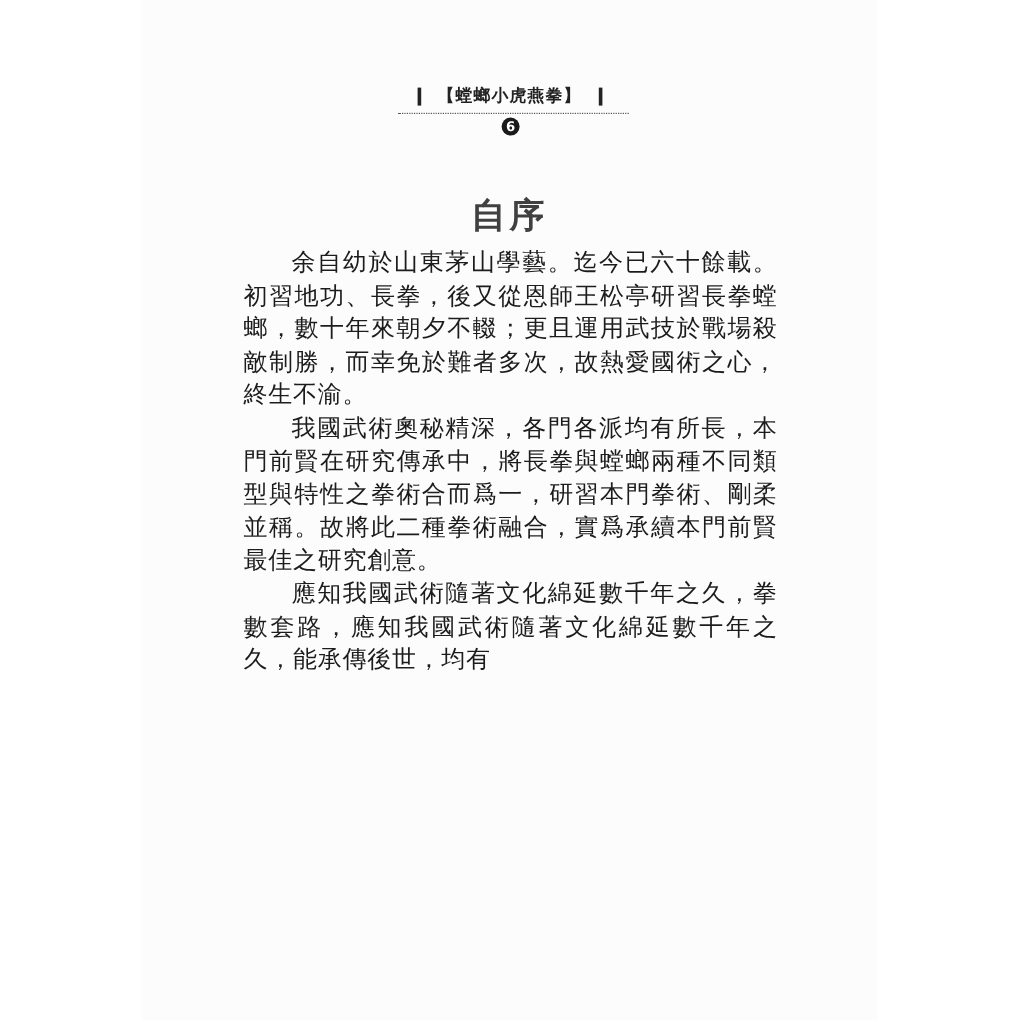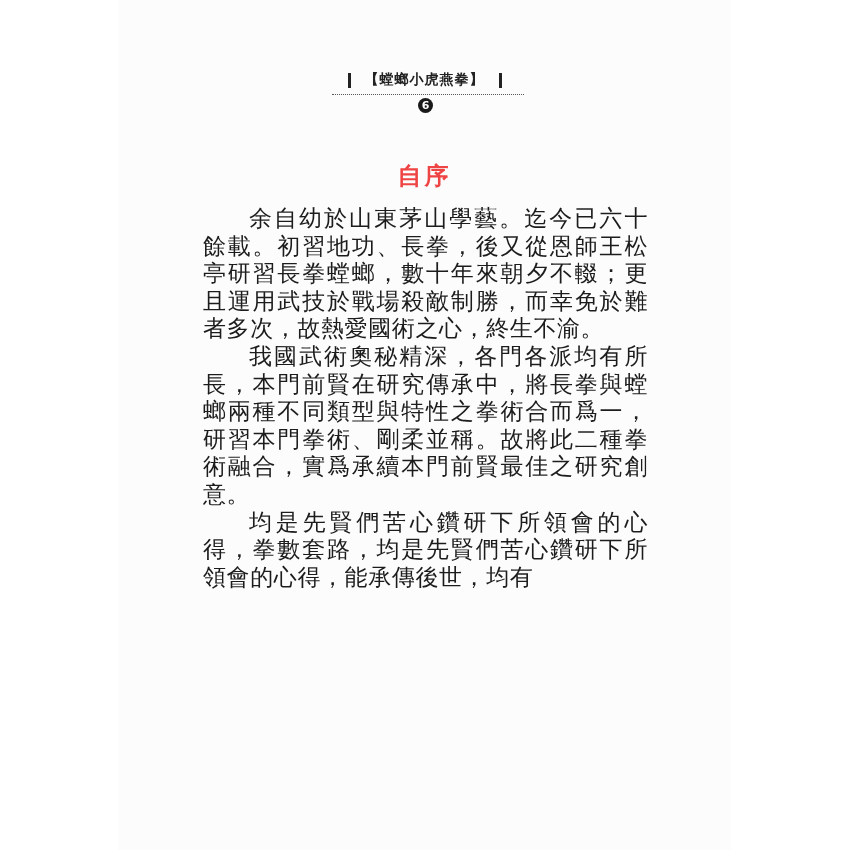--- a/index.html
+++ b/index.html
@@ -66,31 +66,31 @@
       text-align: center;
     }
     .chapter-title {
       position: absolute;
       left: 0;
       top: 160px;
       width: 613px;
       text-align: center;
       font-family: "DejaVu Sans", "Liberation Sans", sans-serif;
       font-weight: bold;
-      font-size: 24px;
+      font-size: 29px;
       letter-spacing: 3px;
-      color: #ef4444;
+      color: #404040;
     }
     .body-text {
       position: absolute;
       left: 85px;
       top: 205px;
       width: 445px;
       font-family: "DejaVu Serif", "Liberation Serif", serif;
-      font-size: 23px;
+      font-size: 20px;
       line-height: 27.6px;
       color: #1c1c1c;
       text-align: justify;
       letter-spacing: 0.6px;
     }
     .body-text p {
       margin: 0;
       text-indent: 2em;
     }
   </style>
@@ -107,16 +107,16 @@
     </div>
     <div class="head-dots"></div>
     <div class="page-number">6</div>
   </div>
 
   <div class="chapter-title">自序</div>
 
   <div class="body-text">
     <p>余自幼於山東茅山學藝。迄今已六十餘載。初習地功、長拳，後又從恩師王松亭研習長拳螳螂，數十年來朝夕不輟；更且運用武技於戰場殺敵制勝，而幸免於難者多次，故熱愛國術之心，終生不渝。</p>
     <p>我國武術奧秘精深，各門各派均有所長，本門前賢在研究傳承中，將長拳與螳螂兩種不同類型與特性之拳術合而爲一，研習本門拳術、剛柔並稱。故將此二種拳術融合，實爲承續本門前賢最佳之研究創意。</p>
-    <p>均是先賢們苦心鑽研下所領會的心得，拳數套路，均是先賢們苦心鑽研下所領會的心得，能承傳後世，均有</p>
+    <p>應知我國武術隨著文化綿延數千年之久，拳數套路，應知我國武術隨著文化綿延數千年之久，能承傳後世，均有</p>
   </div>
 
 </div>
 
 </body></html>

